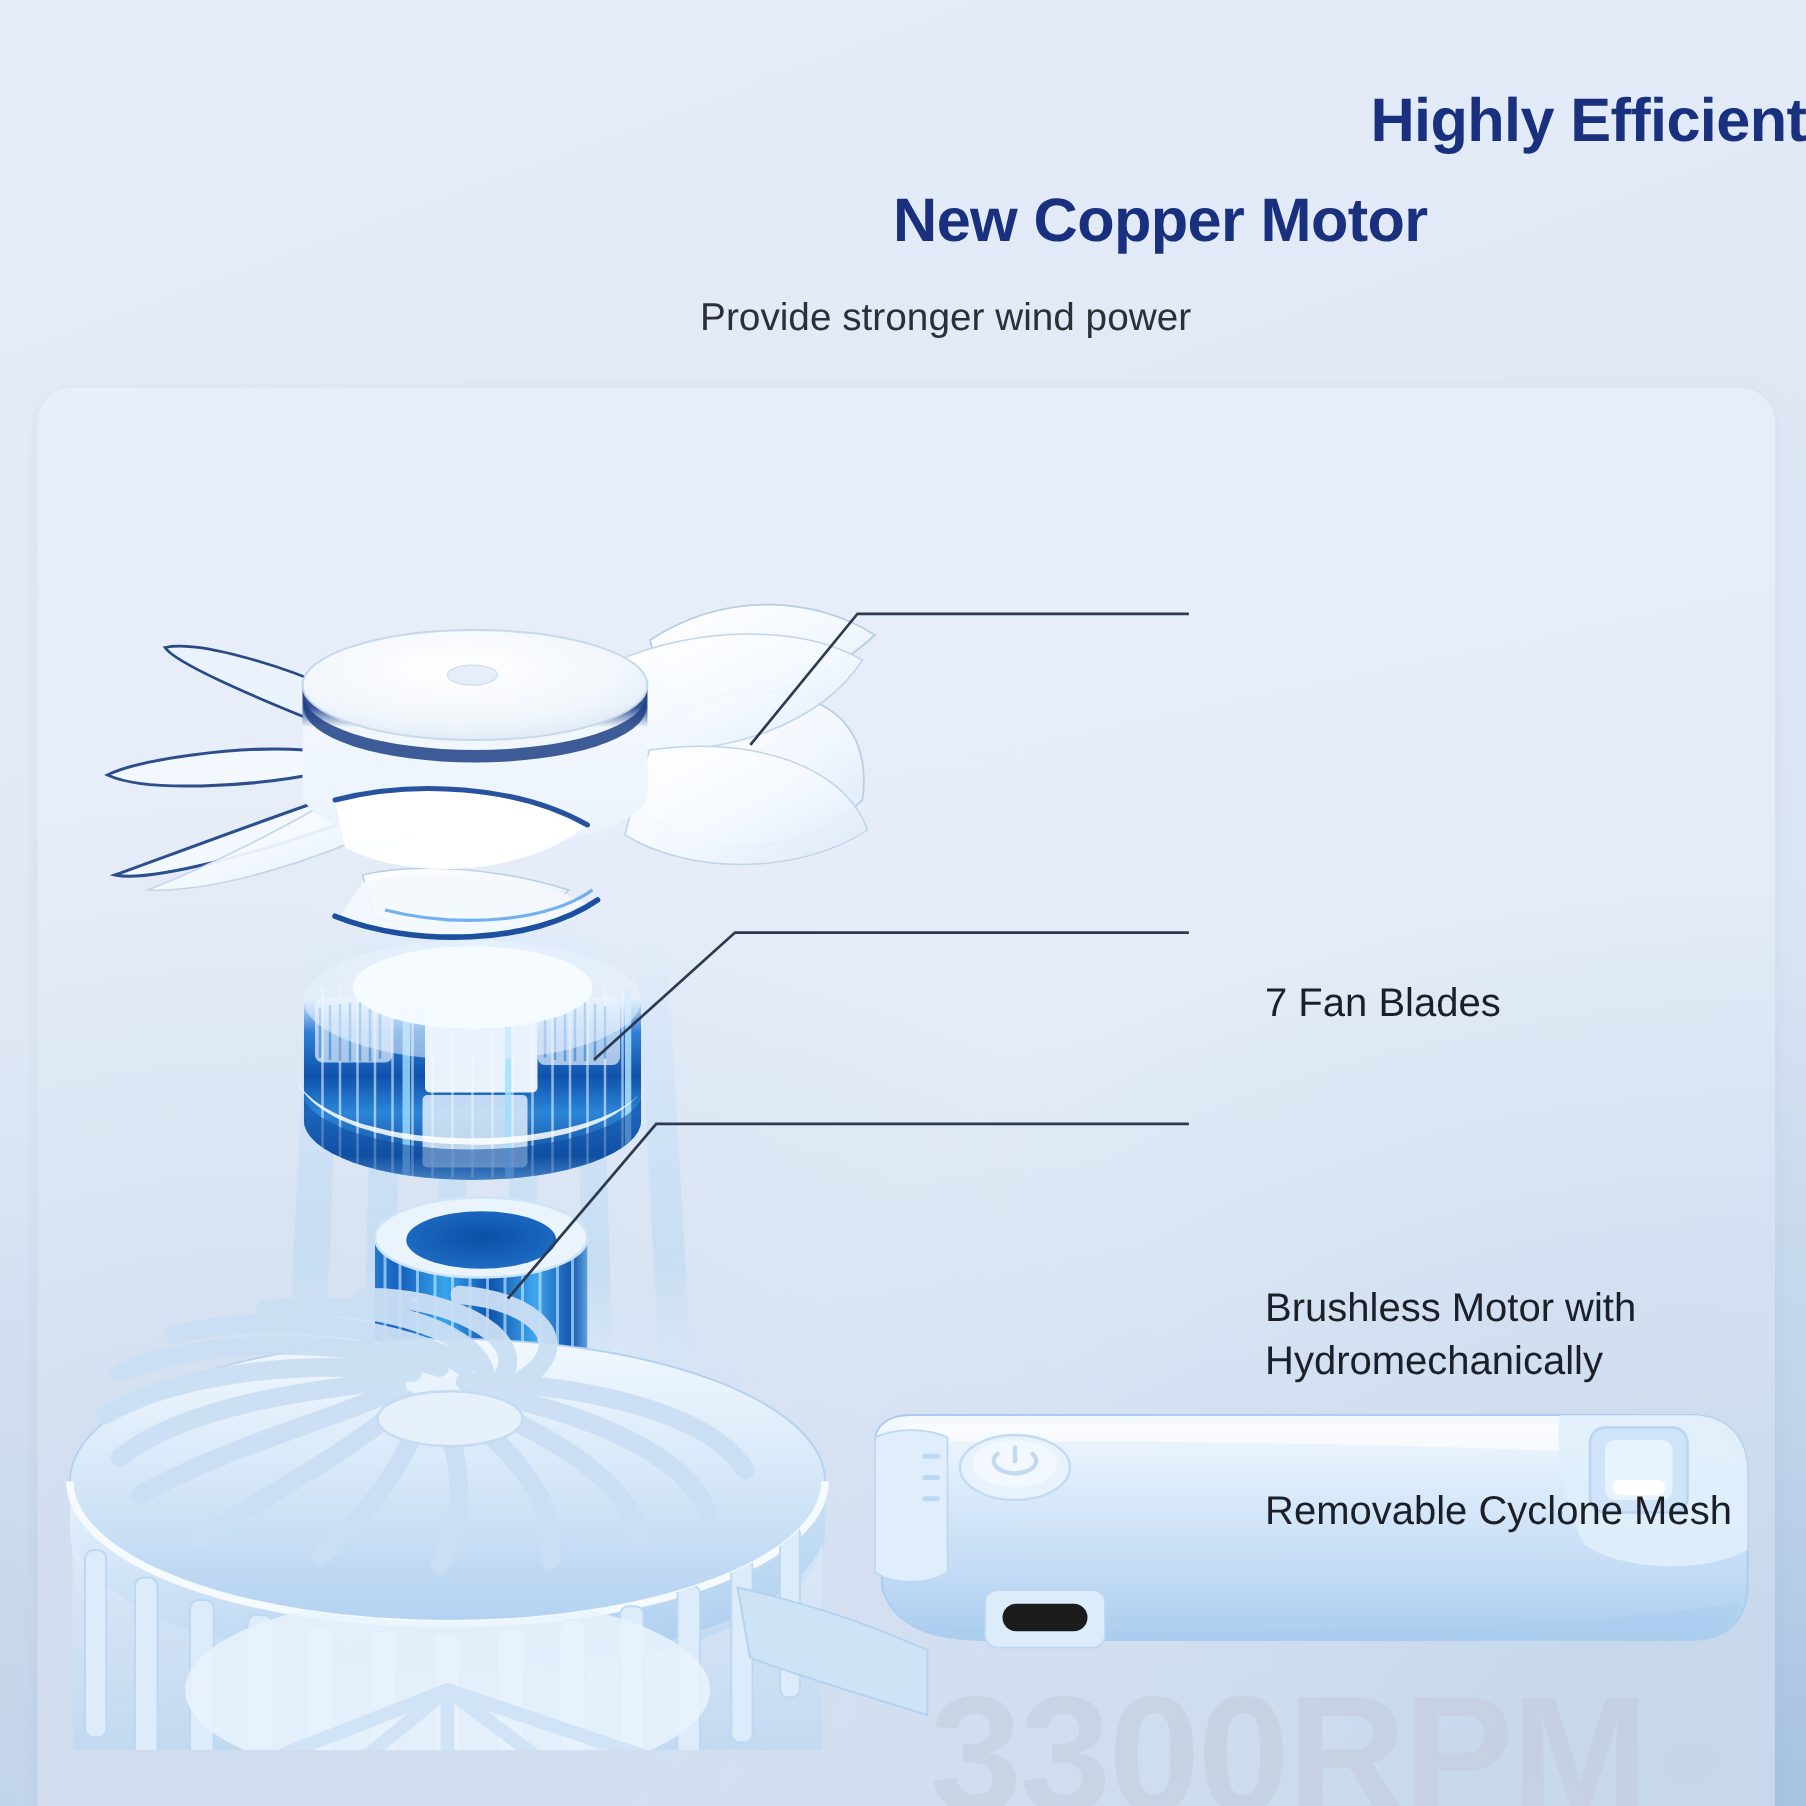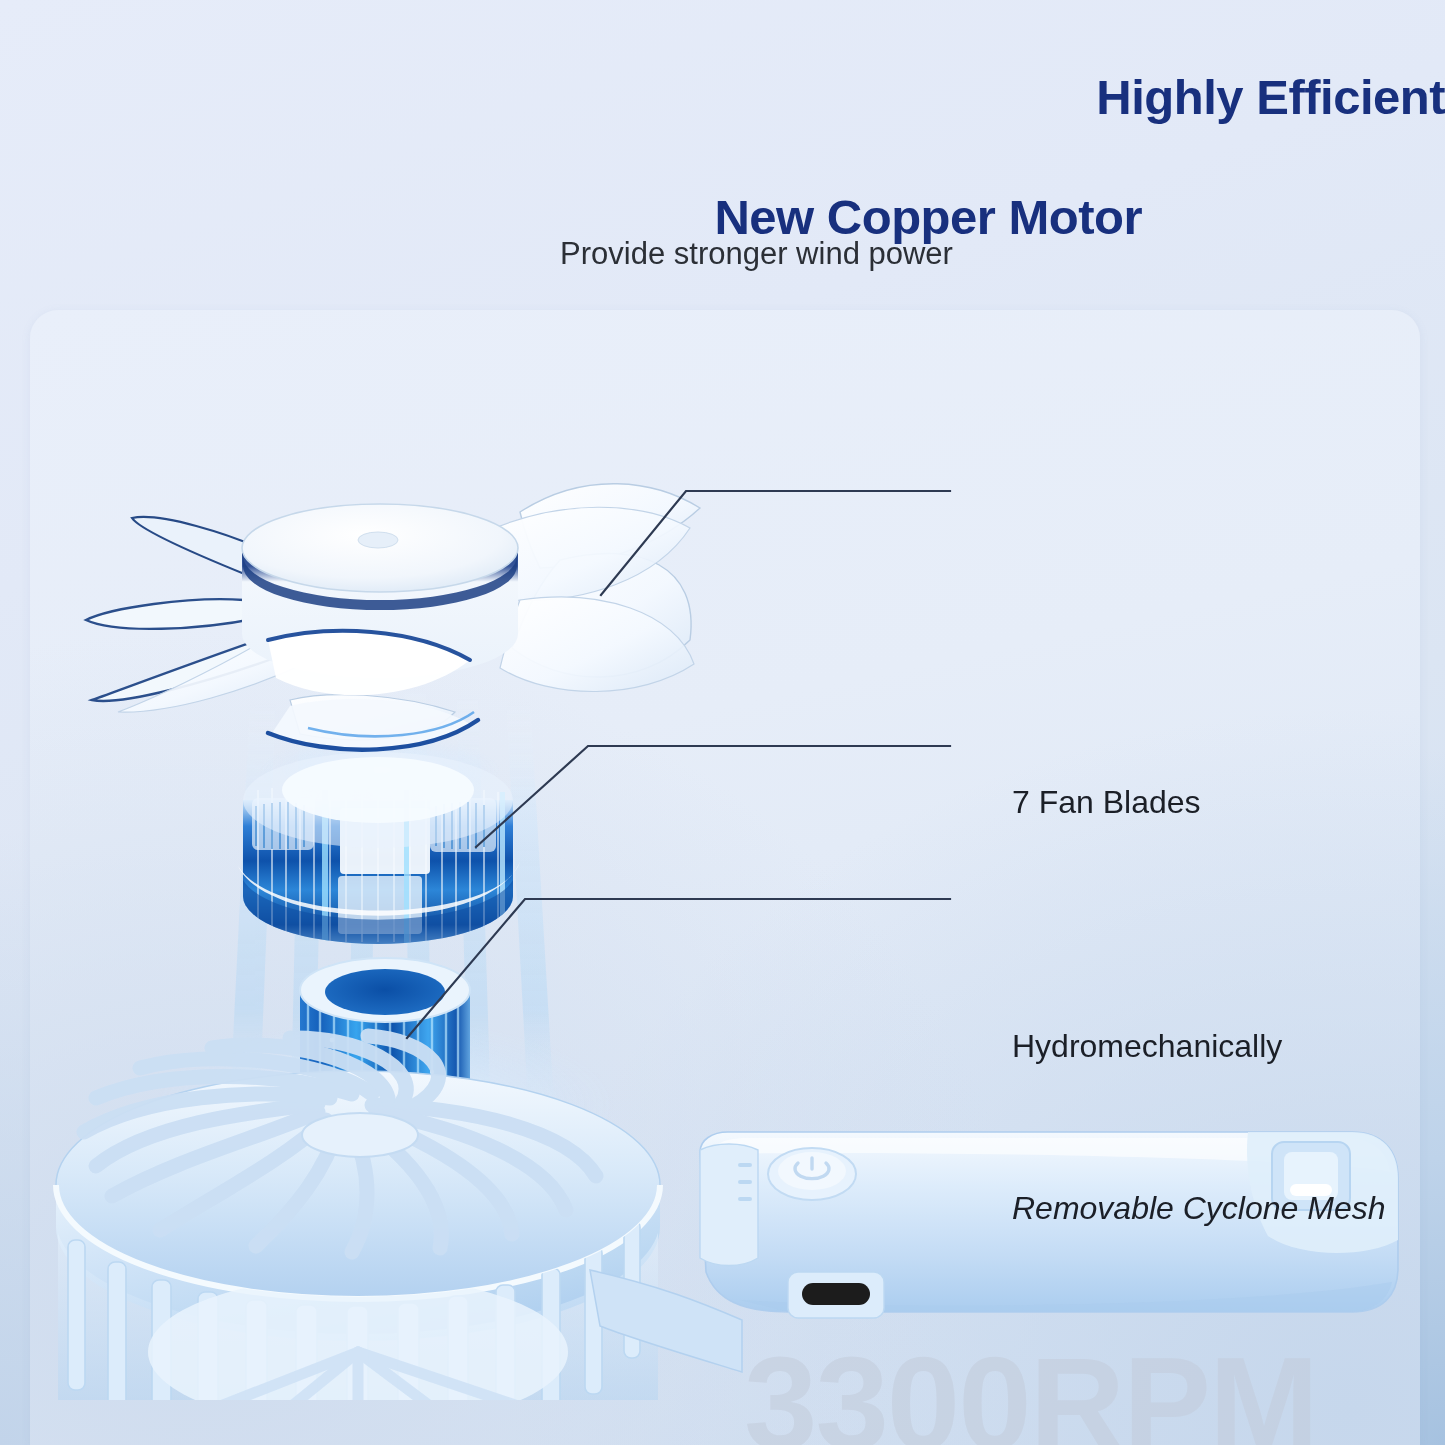--- a/index.html
+++ b/index.html
@@ -16,21 +16,21 @@
       linear-gradient(160deg,#e6ecf9 0%, #e2e9f7 30%, #dbe5f3 60%, #cfdef0 100%);
   }
 
   
   #header{position:absolute;left:0;top:0;width:1445px;height:300px;text-align:center;}
   .h-line{
     color:#18307e;font-weight:bold;letter-spacing:-0.5px;
     font-size:49px;line-height:80px;text-align:right;
   }
   #h1{position:absolute;left:0;top:57px;width:1445px;}
-  #h2{position:absolute;left:0;top:137px;width:1142px;margin-top:40px;}
+  #h2{position:absolute;left:0;top:137px;width:1142px;}
   #sub{
     position:absolute;left:0;top:233px;width:1445px;
     font-size:31px;color:#2b2f36;line-height:42px;padding-left:34px;
   }
 
   
   #card{
     position:absolute;left:30px;top:310px;width:1390px;height:1135px;
     border-radius:28px 28px 0 0;
     background:
@@ -50,21 +50,21 @@
 
   
   #leaders{position:absolute;left:0;top:0;width:1445px;height:1445px;}
 
   
   .callout{
     position:absolute;font-size:32px;color:#1b1f27;line-height:42px;white-space:nowrap;
   }
   #c1{left:982px;top:471px;}
   #c2{left:982px;top:715px;}
-  #c3{left:982px;top:877px;font-style:italic;}
+  #c3{left:982px;top:877px;}
 
   
   #art{position:absolute;left:0;top:0;width:1445px;height:1445px;}
 </style>
 </head>
 <body>
 
 <div id="page">
 
   <div id="header">
@@ -404,18 +404,19 @@
       <g fill="none" stroke="#2e3a52" stroke-width="2.2" stroke-linecap="square">
         <polyline points="601,595 686,491 950,491"></polyline>
         <polyline points="476,847 588,746 950,746"></polyline>
         <polyline points="407,1038 525,899 950,899"></polyline>
       </g>
     </svg>
 
     <div id="c1" class="callout">7 Fan Blades</div>
 
     <div id="c2" class="callout">
+      <div>Brushless Motor with</div>
       <div>Hydromechanically</div>
     </div>
 
     <div id="c3" class="callout">Removable Cyclone Mesh</div>
   </div>
 </div>
 
 </body></html>

